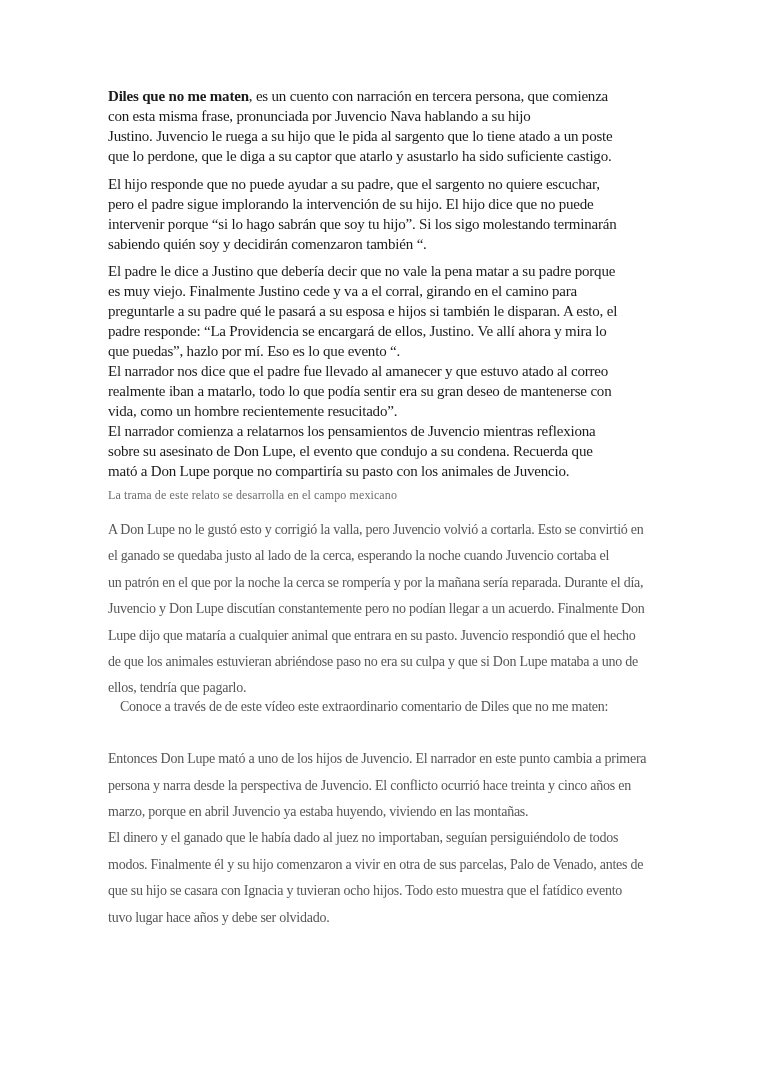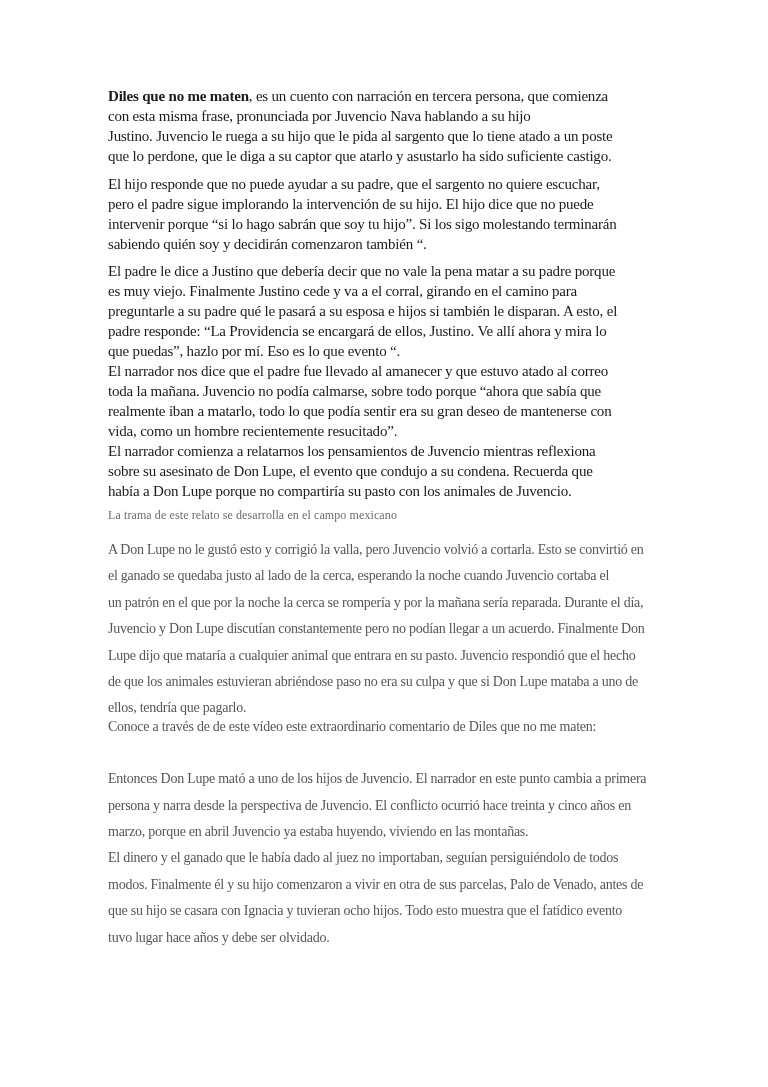--- a/index.html
+++ b/index.html
@@ -42,21 +42,21 @@
     font-family: "Liberation Serif", "DejaVu Serif", serif;
     font-size: 14px;
     line-height: 26.4px;
     color: #565656;
     letter-spacing: -0.25px;
   }
   .m-intro      { margin-bottom: 8px; }
   .m-son        { margin-bottom: 7px; }
   .m-father     { margin-bottom: 6px; }
   .m-caption    { margin-bottom: 14px; }
-  .m-video      { margin-top: -8px; margin-bottom: 26px; }
+  .m-video      { margin-top: -8px; margin-bottom: 26px; margin-left: 12px; }
 </style>
 </head>
 <body>
 
 <div class="page">
   <div class="content">
 
     <p class="blk m-intro">
       <span class="ln"><strong>Diles que no me maten</strong><span>, es un cuento con narración en tercera persona, que comienza</span></span>
       <span><span class="ln">con esta misma frase, pronunciada por Juvencio Nava hablando a su hijo</span><span class="ln">Justino.  Juvencio le ruega a su hijo que le pida al sargento que lo tiene atado a un poste</span><span class="ln">que lo perdone, que le diga a su captor que atarlo y asustarlo ha sido suficiente castigo.</span></span>
@@ -69,26 +69,25 @@
         <span class="ln">sabiendo quién soy y decidirán comenzaron también “.</span>
       </p>
 
     <p class="blk m-father">
         <span class="ln">El padre le dice a Justino que debería decir que no vale la pena matar a su padre porque</span>
         <span class="ln">es muy viejo. Finalmente Justino cede y va a el corral, girando en el camino para</span>
         <span class="ln">preguntarle a su padre qué le pasará a su esposa e hijos si también le disparan. A esto, el</span>
         <span class="ln">padre responde: “La Providencia se encargará de ellos, Justino. Ve allí ahora y mira lo</span>
         <span class="ln">que puedas”, hazlo por mí. Eso es lo que evento “.</span>
         <span class="ln">El narrador nos dice que el padre fue llevado al amanecer y que estuvo atado al correo</span>
-        <span class="ln">toda la mañana. Juvencio no podía calmarse, sobre todo porque “ahora que sabía que</span>
         <span class="ln">realmente iban a matarlo, todo lo que podía sentir era su gran deseo de mantenerse con</span>
         <span class="ln">vida, como un hombre recientemente resucitado”.</span>
         <span class="ln">El narrador comienza a relatarnos los pensamientos de Juvencio mientras reflexiona</span>
         <span class="ln">sobre su asesinato de Don Lupe, el evento que condujo a su condena. Recuerda que</span>
-        <span class="ln">había a Don Lupe porque no compartiría su pasto con los animales de Juvencio.</span>
+        <span class="ln">mató a Don Lupe porque no compartiría su pasto con los animales de Juvencio.</span>
       </p>
 
     <p class="cap m-caption">La trama de este relato se desarrolla en el campo mexicano</p>
 
     <p class="gry">
         <span class="ln">A Don Lupe no le gustó esto y corrigió la valla, pero Juvencio volvió a cortarla. Esto se convirtió en</span>
         <span class="ln">el ganado se quedaba justo al lado de la cerca, esperando la noche cuando Juvencio cortaba el</span>
         <span class="ln">un patrón en el que por la noche la cerca se rompería y por la mañana sería reparada. Durante el día,</span>
       </p>
 

